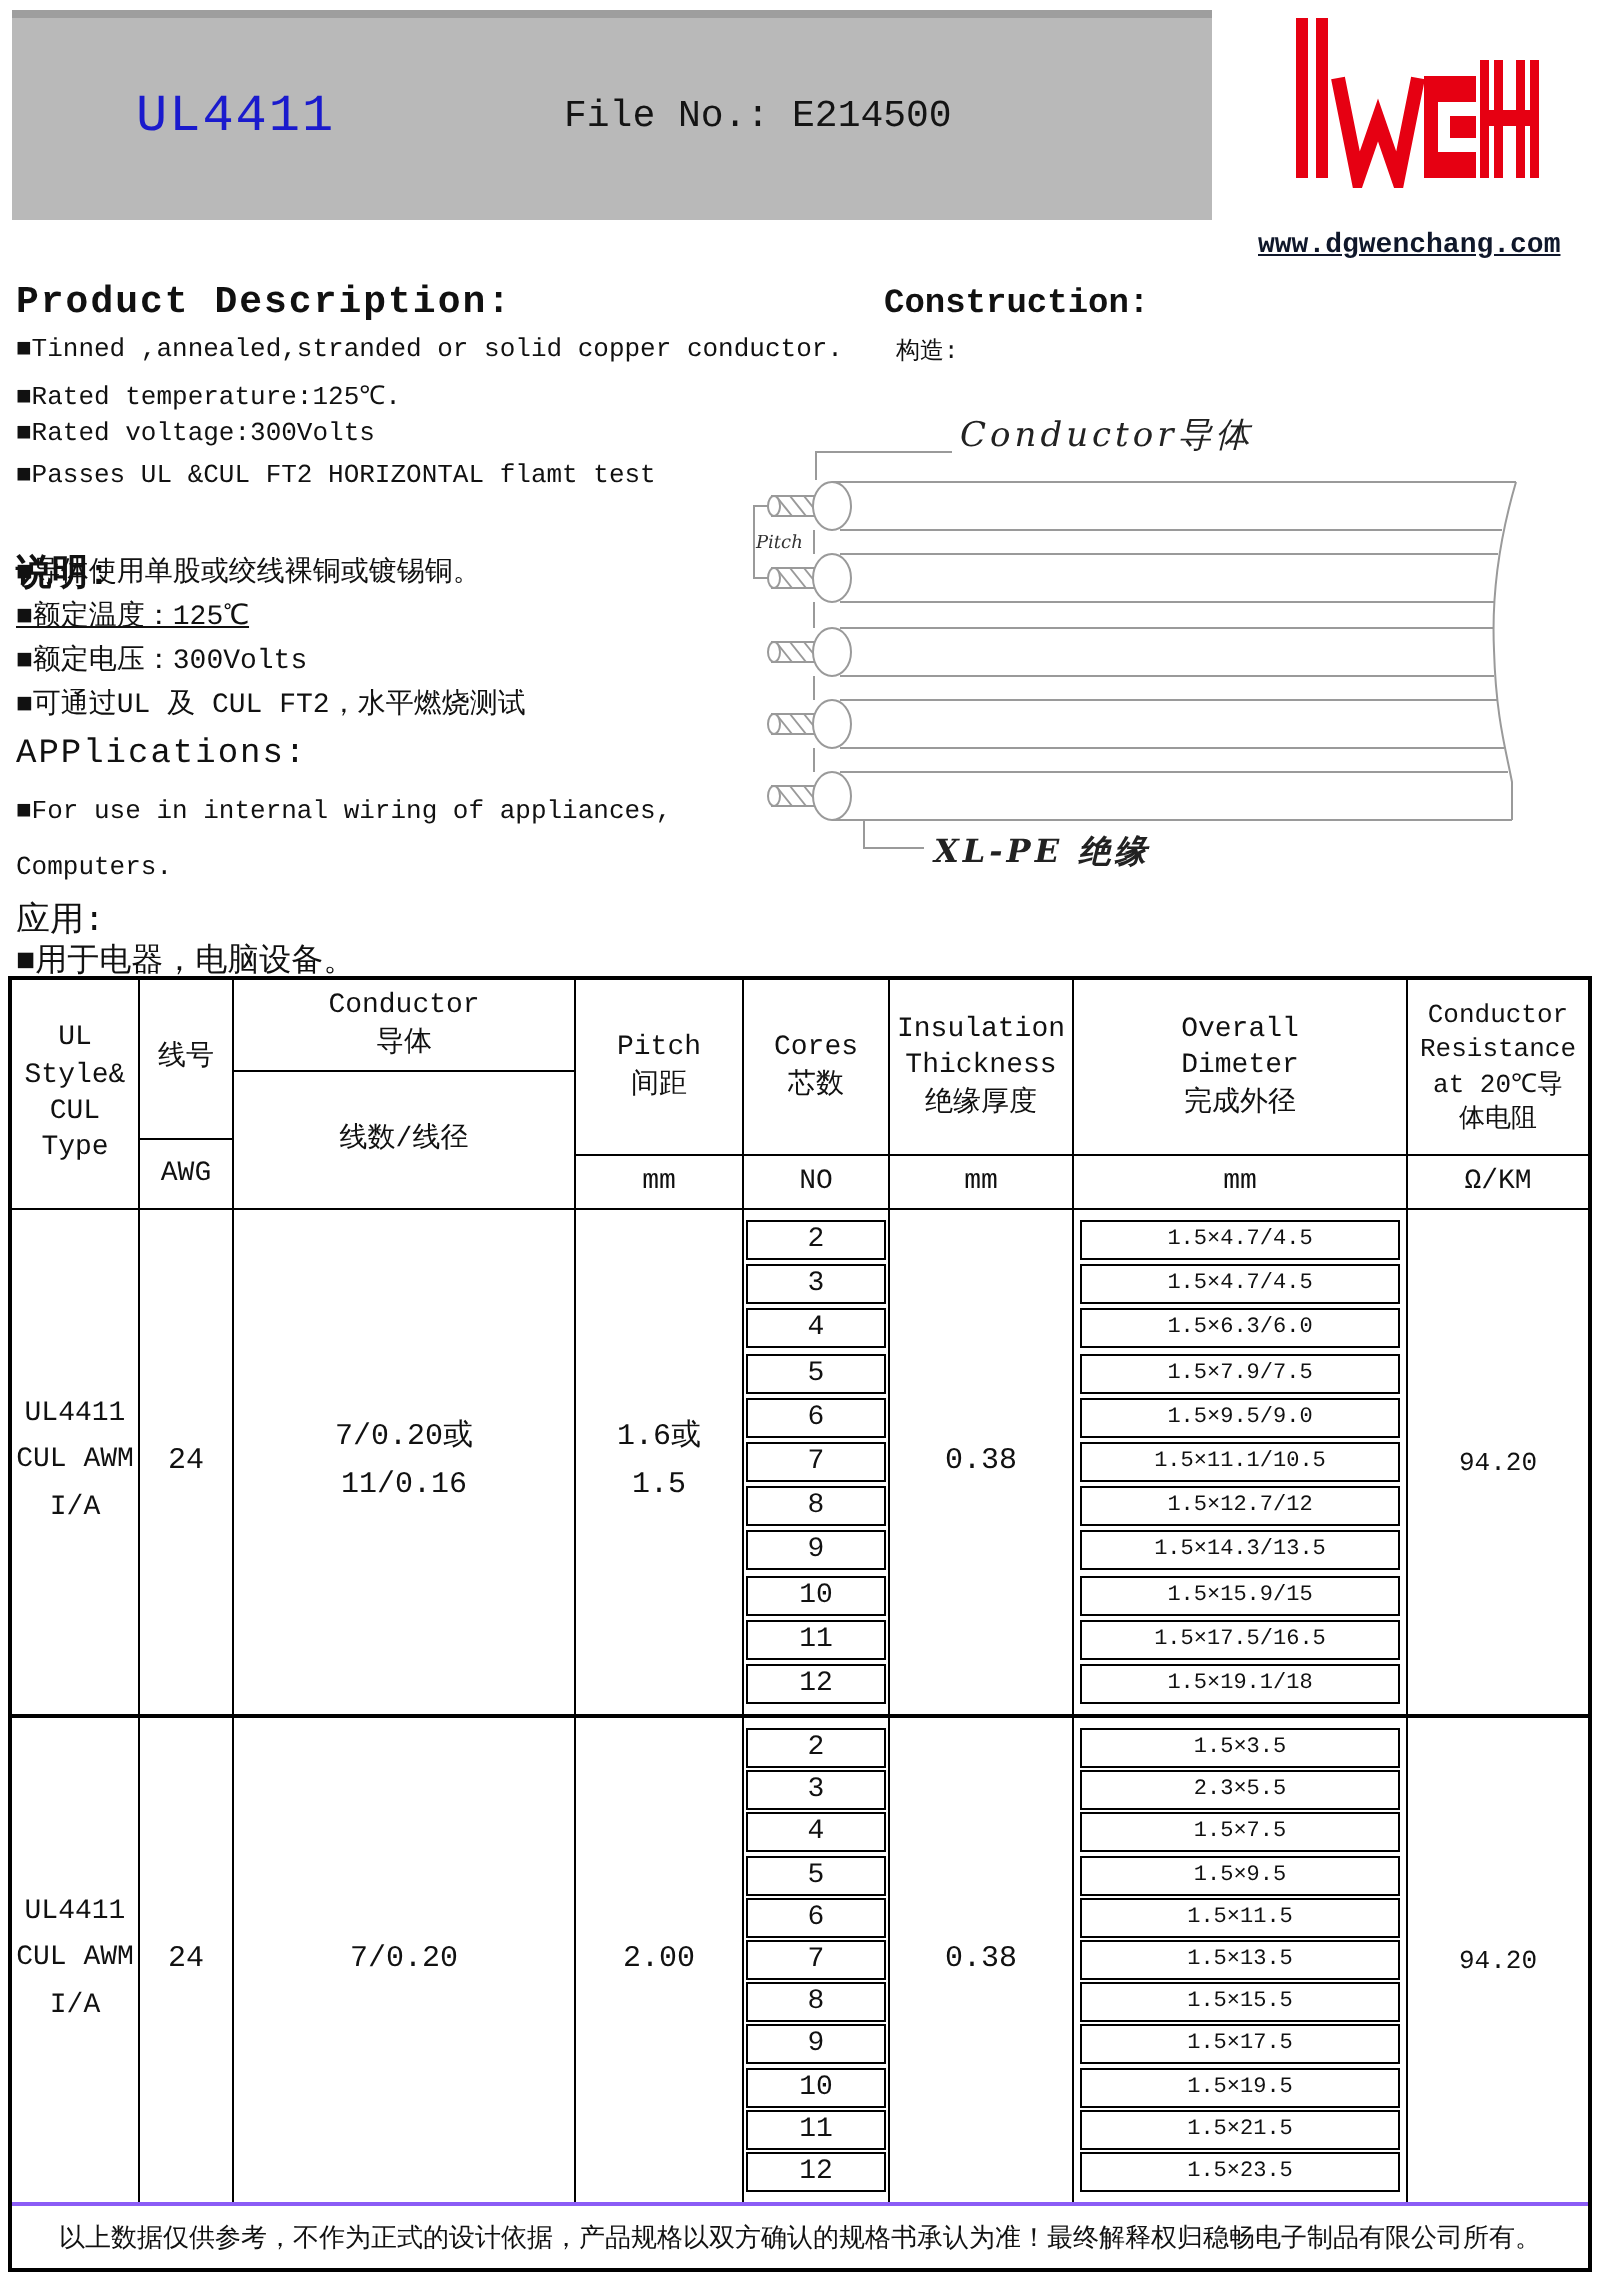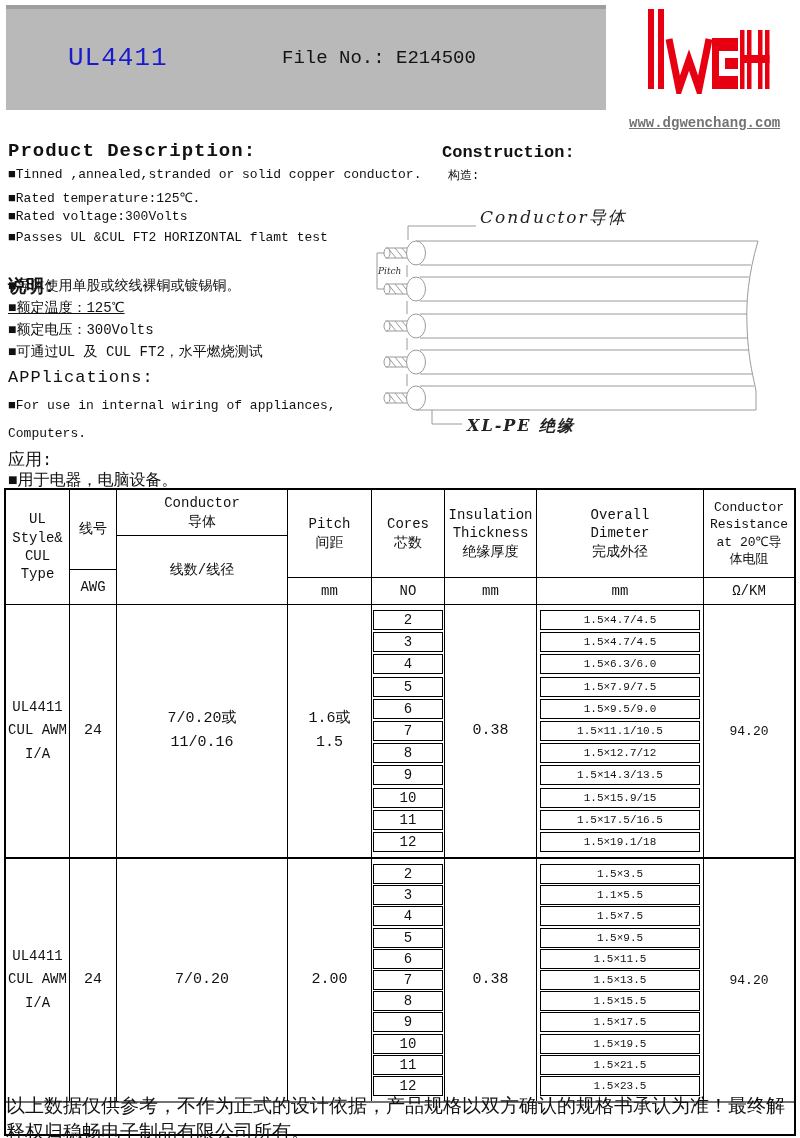--- a/index.html
+++ b/index.html
@@ -5,21 +5,21 @@
   html,body{margin:0;padding:0;background:#fff;}
   body{width:800px;height:1138px;position:relative;overflow:hidden;
        font-family:"Liberation Mono","DejaVu Sans Mono",monospace;color:#111;}
   .abs{position:absolute;}
   .pre{white-space:pre-line;}
 
   
   .graybar{left:6px;top:5px;width:600px;height:101px;background:#b9b9b9;border-top:4px solid #9e9e9e;}
   .doc-title{left:68px;top:43px;font-size:26px;color:#1a1acd;letter-spacing:1px;}
   .file-no{left:282px;top:47px;font-size:19px;color:#141414;}
-  .website{left:629px;top:115px;font-size:14px;font-weight:bold;color:#737373;text-decoration:underline;font-family:Liberation Mono, monospace;}
+  .website{left:629px;top:115px;font-size:14px;font-weight:bold;color:#0f172a;text-decoration:underline;font-family:Liberation Mono, monospace;}
 
   
   .h-en{font-weight:bold;font-size:19px;letter-spacing:1px;}
   .h-cn{font-weight:bold;font-size:18px;}
   .bullet{font-size:13px;letter-spacing:0;}
   .bullet-cn{font-size:14px;}
 
   
   .spec-table{left:4px;top:488px;width:792px;border:2px solid #000;box-sizing:border-box;background:#fff;}
   .t-row{display:flex;width:100%;}
@@ -30,21 +30,21 @@
   .hdr .cell.small{font-size:13px;}
   .unit{font-size:14px;}
   .bb{border-bottom:1px solid #000;}
   .grp{border-top:1px solid #000;}
   .grp2{border-top:2px solid #000;}
   .gtext{font-size:15px;line-height:1.6;}
   .gtype{font-size:14px;line-height:1.65;}
   .boxcol{justify-content:space-between;padding:5px 0;}
   .nbox{height:20px;border:1px solid #000;margin:0 1px;display:flex;align-items:center;justify-content:center;font-size:14px;box-sizing:border-box;}
   .obox{height:20px;border:1px solid #000;margin:0 3px;display:flex;align-items:center;justify-content:center;font-size:11px;box-sizing:border-box;}
-  .t-footer{border-top:2px solid #737373;height:31px;display:flex;align-items:center;justify-content:center;font-size:19px;}
+  .t-footer{border-top:2px solid #8b5cf6;height:31px;display:flex;align-items:center;justify-content:center;font-size:13px;}
 
   
   .cons-h{left:442px;top:143px;font-weight:bold;font-size:17px;}
   .cons-cn{left:448px;top:167px;font-size:12px;}
   svg text{font-family:"DejaVu Serif","Liberation Serif",serif;}
 </style>
 </head>
 <body>
 
 <div class="abs graybar"></div>
@@ -291,21 +291,21 @@
       <div class="nbox">9</div>
       <div class="nbox">10</div>
       <div class="nbox">11</div>
       <div class="nbox">12</div>
     </div>
     <div class="col br" style="width:92px;">
         <div class="cell gtext" style="flex:1;">0.38</div>
       </div>
     <div class="col br boxcol" style="width:167px;">
       <div class="obox">1.5×3.5</div>
-      <div class="obox">1.1×5.5</div>
+      <div class="obox">2.3×5.5</div>
       <div class="obox">1.5×7.5</div>
       <div class="obox">1.5×9.5</div>
       <div class="obox">1.5×11.5</div>
       <div class="obox">1.5×13.5</div>
       <div class="obox">1.5×15.5</div>
       <div class="obox">1.5×17.5</div>
       <div class="obox">1.5×19.5</div>
       <div class="obox">1.5×21.5</div>
       <div class="obox">1.5×23.5</div>
     </div>

